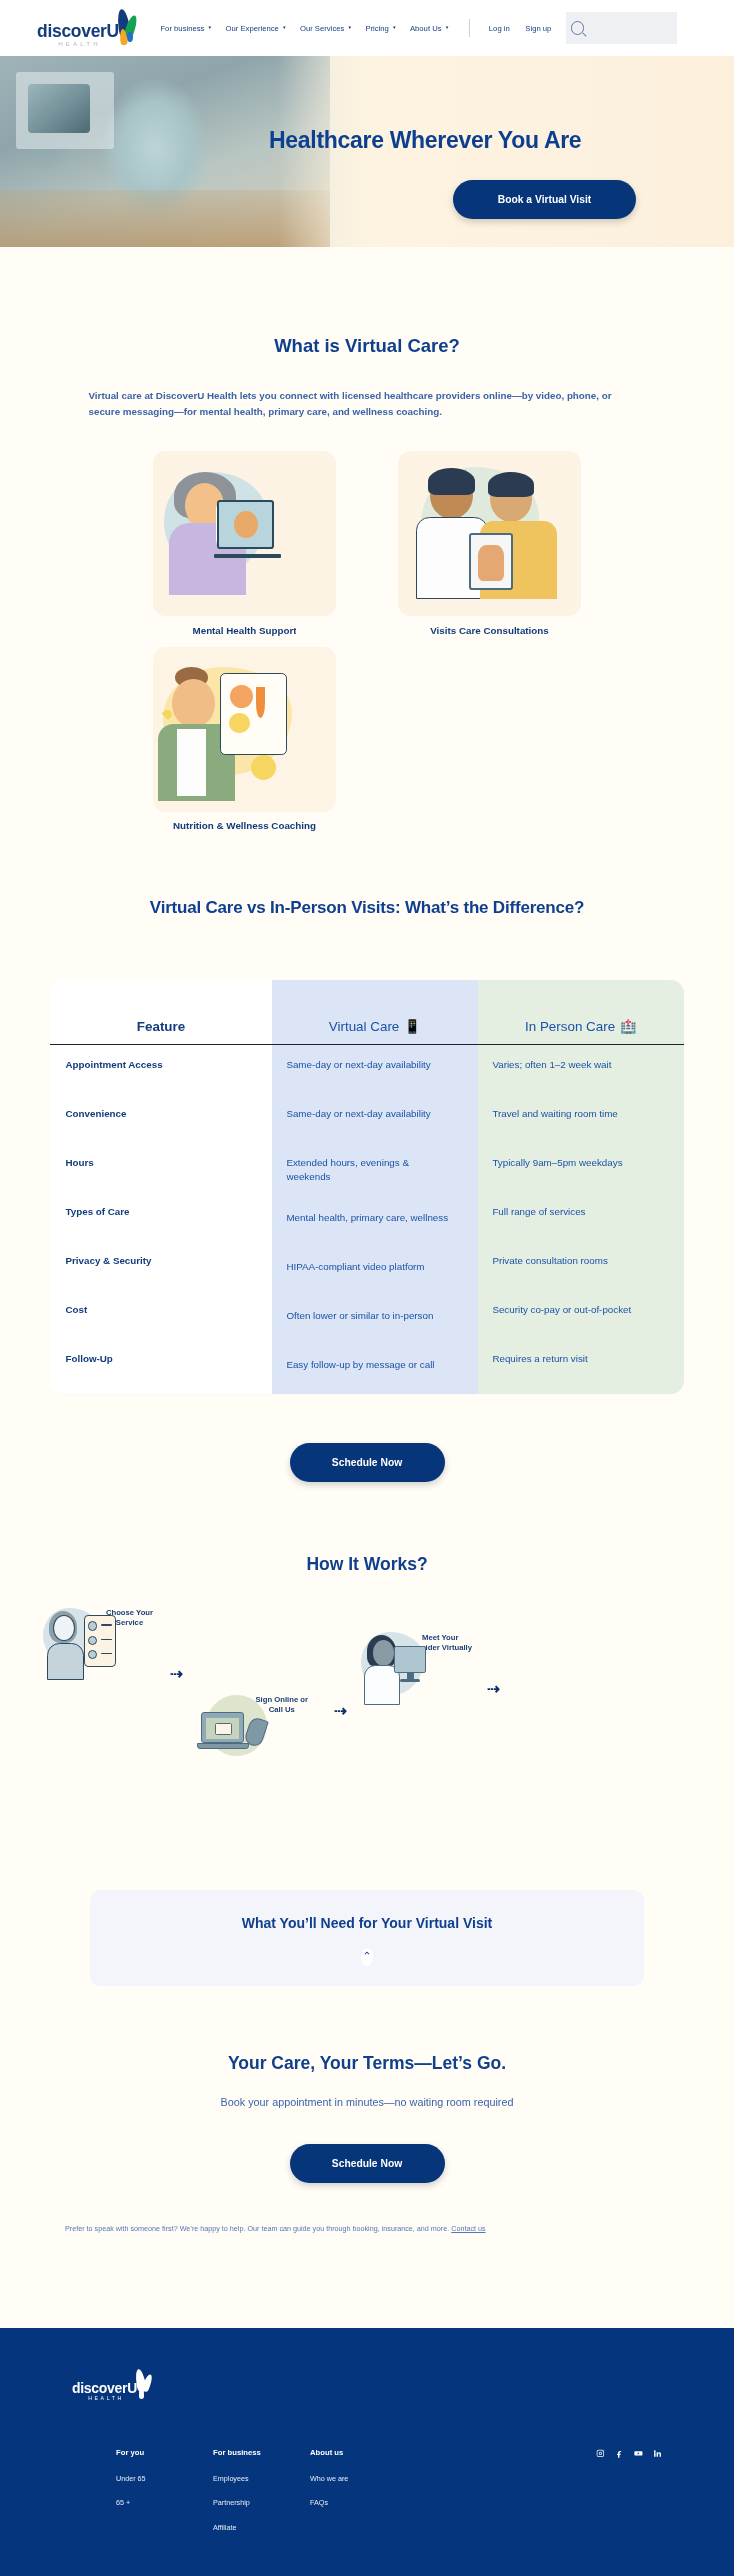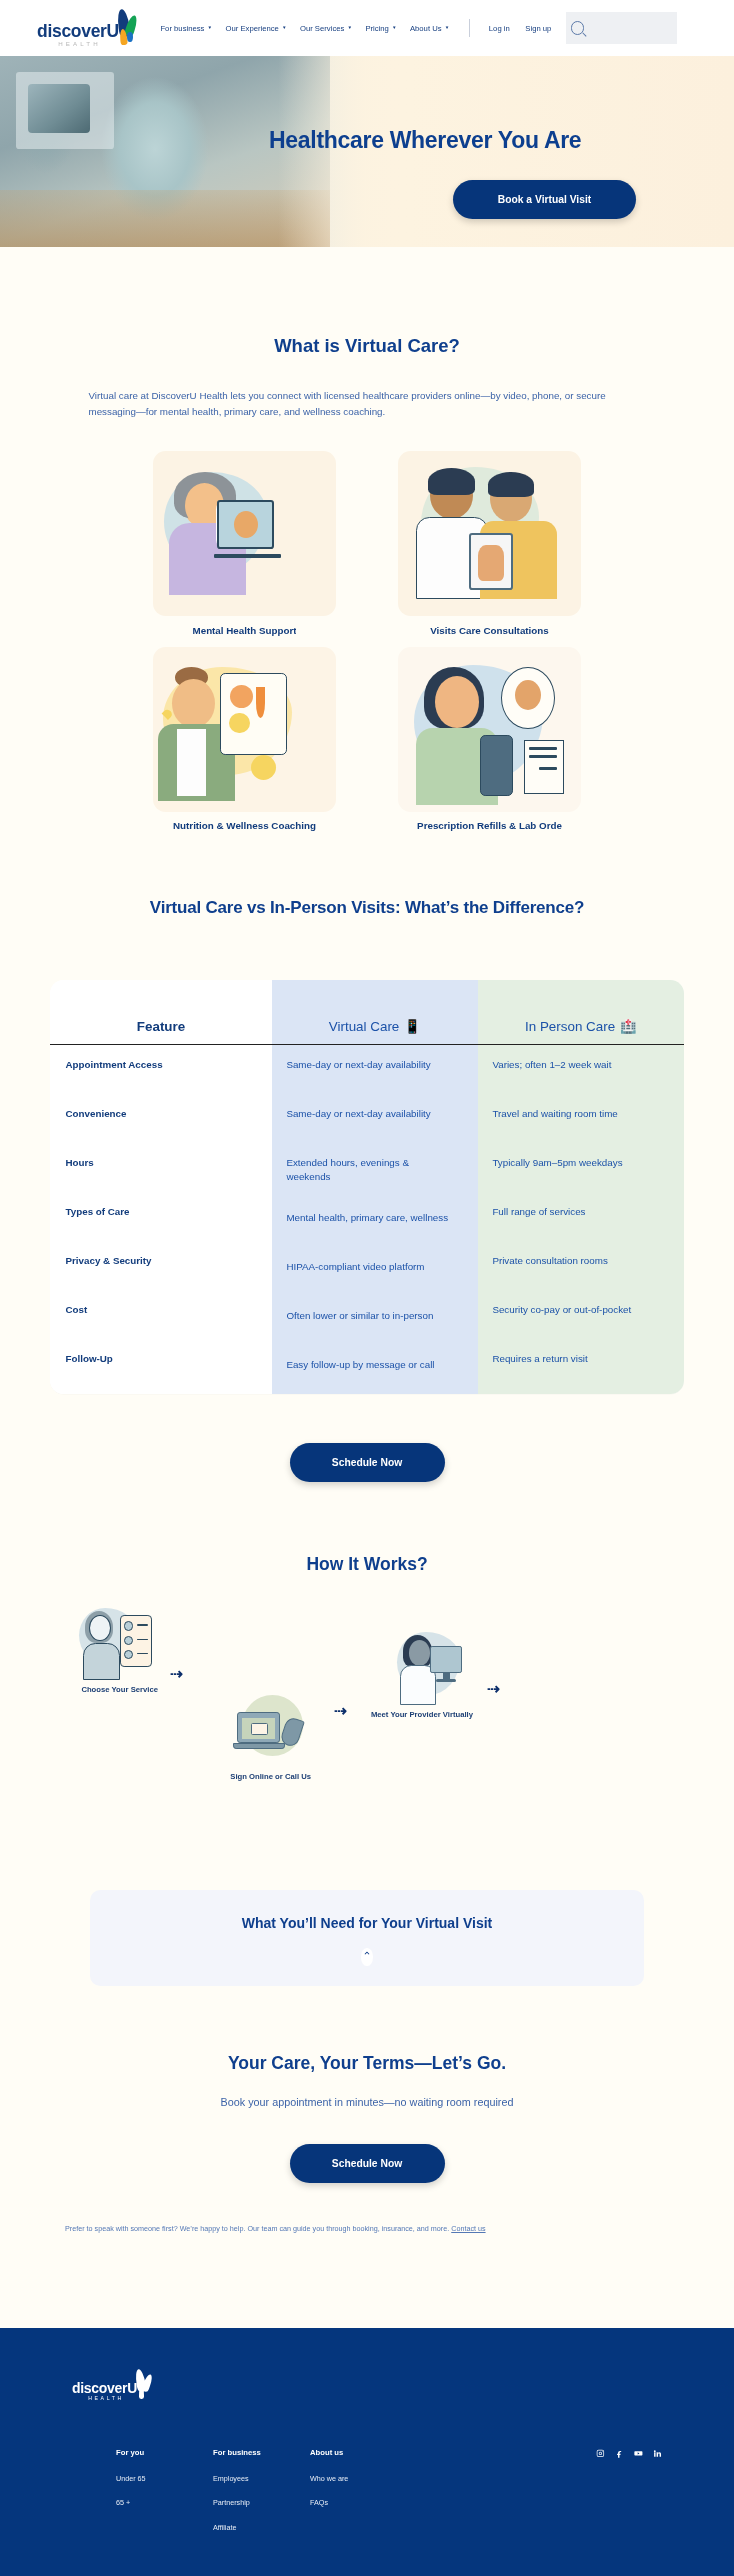--- a/index.html
+++ b/index.html
@@ -63,21 +63,21 @@
   .hero-face{position:absolute;left:28px;top:28px;width:62px;height:49px;border-radius:4.1px;background:linear-gradient(140deg,#9db5bc,#6f8c94 60%,#4d6a73);}
   .hero-fade{position:absolute;left:278px;top:0;width:134px;height:191px;background:linear-gradient(90deg,rgba(253,243,224,0) 0%,rgba(253,243,224,.92) 65%,#fdf3e0 100%);}
   .hero-inner{position:relative;height:100%;}
   .hero-title{position:absolute;left:269px;top:71px;font-size:23px;font-weight:700;color:#0d3f8f;letter-spacing:-0.3px;white-space:nowrap;}
   .hero-btn{position:absolute;left:453px;top:124px;width:183px;height:39px;background:var(--navy-deep);color:#fff;border:none;border-radius:20.6px;font-size:10.3px;font-weight:700;font-family:inherit;cursor:pointer;
     box-shadow:0 3.1px 7.2px rgba(0,0,0,.18);}
 
   
   .sec-vc{background:var(--cream2);padding:88px 0 20.6px;}
   .h2{font-size:18.5px;font-weight:700;color:#0f3f8d;text-align:center;}
-  .sub{max-width:639px;margin:31px auto 0;padding:0 41px;font-size:9.8px;line-height:1.65;color:#3c63a8;font-weight:400;}
+  .sub{max-width:639px;margin:31px auto 0;padding:0 41px;font-size:9.8px;line-height:1.65;color:#3c63a8;font-weight:700;}
 
   .cards{display:grid;grid-template-columns:repeat(2,183px);justify-content:center;gap:11.3px 62px;margin-top:31px;}
   .card{display:flex;flex-direction:column;align-items:center;}
   .card-img{width:183px;height:165px;border-radius:12.4px;position:relative;overflow:hidden;}
   .c1{background:#fcf3e4;}
   .c2{background:#fcf3e4;}
   .c3{background:#fdf4e6;}
   .c4{background:#fdf7ee;}
   .card-cap{margin-top:8.2px;font-size:9.8px;font-weight:700;color:#123c7c;text-align:center;white-space:nowrap;overflow:hidden;max-width:183px;}
 
@@ -99,21 +99,21 @@
   .hdr-rule{height:1px;background:#222;margin:0 0 0 0;}
   .cell{padding:13.4px 24px 13.4px 14.4px;font-size:9.8px;line-height:1.45;color:#1c52a8;font-weight:300;min-height:49px;}
   .cell.label{font-weight:600;color:#123c7c;padding-left:15.5px;}
   .sched-wrap{display:flex;justify-content:center;margin-top:49px;}
   .btn-primary{background:var(--navy-deep);color:#fff;border:none;border-radius:19.6px;width:155px;height:39px;font-size:10.3px;font-weight:700;font-family:inherit;cursor:pointer;box-shadow:0 3.1px 7.2px rgba(0,0,0,.18);}
 
   
   .sec-how{background:var(--cream2);padding:72px 0 0;}
   .how-title{font-size:17.5px;font-weight:700;color:#0f3f8d;text-align:center;}
   .how-stage{position:relative;width:734px;height:242px;margin-top:29px;}
-  .step{position:absolute;display:flex;flex-direction:column;align-items:flex-end;width:118px;}
+  .step{position:absolute;display:flex;flex-direction:row;align-items:flex-start;width:118px;}
   .step-art{width:82px;height:77px;position:relative;}
   .step-cap{margin-top:4.1px;font-size:7.7px;font-weight:700;color:#1d3f74;text-align:center;line-height:1.35;}
   .arrow{position:absolute;color:#0d2f6b;font-size:15.5px;font-weight:700;}
   .s1{left:40px;top:0;}
   .s2{left:193px;top:87px;}
   .s3{left:355px;top:25px;}
   .s4{left:513px;top:117px;}
   .a1{left:170px;top:61px;}
   .a2{left:334px;top:98px;}
   .a3{left:487px;top:76px;}
@@ -266,36 +266,20 @@
           <div style="position:absolute;left:67px;top:26px;width:67px;height:82px;background:#fffdf5;border:1.5px solid #2c4a5e;border-radius:5.2px;"></div>
           <div style="position:absolute;left:77px;top:38px;width:23px;height:23px;background:#f2a460;border-radius:50%;"></div>
           <div style="position:absolute;left:103px;top:40px;width:9.3px;height:31px;background:#ef8e3c;border-radius:0 0 60% 60%;"></div>
           <div style="position:absolute;left:76px;top:66px;width:20.6px;height:20.6px;background:#f6d560;border-radius:50%;"></div>
           <div style="position:absolute;left:98px;top:108px;width:25px;height:25px;background:#f6d560;border-radius:50%;"></div>
           <div style="position:absolute;left:10.3px;top:63px;width:9.3px;height:8.2px;background:#f6d560;border-radius:50% 50% 0 0;transform:rotate(45deg);"></div>
         </div>
         <div class="card-cap">Nutrition &amp; Wellness Coaching</div>
       </div>
 
-      <div class="card">
-        <div class="card-img c4">
-          <div class="blob" style="left:15.5px;top:18.5px;width:129px;height:118px;background:#cfe1ec;"></div>
-          <div style="position:absolute;left:26px;top:20.6px;width:60px;height:62px;background:#2b3c52;border-radius:50% 50% 36% 36%;"></div>
-          <div class="person-head" style="left:37px;top:29px;width:44px;height:52px;background:#efb682;"></div>
-          <div style="position:absolute;left:17.5px;top:81px;width:82px;height:77px;background:#b7d3ae;border-radius:16.5px 16.5px 0 0;"></div>
-          <div style="position:absolute;left:103px;top:20.6px;width:54px;height:62px;background:#fffdf7;border:1.5px solid #2c4a5e;border-radius:50%;"></div>
-          <div class="person-head" style="left:117px;top:33px;width:26px;height:30px;background:#e3a46a;"></div>
-          <div style="position:absolute;left:82px;top:88px;width:33px;height:61px;background:#4e6c80;border-radius:5.2px;border:1.5px solid #2c4a5e;"></div>
-          <div style="position:absolute;left:126px;top:93px;width:40px;height:54px;background:#fffdf7;border:1px solid #2c4a5e;"></div>
-          <div class="il-line" style="left:131px;top:100px;width:28px;height:3.1px;"></div>
-          <div class="il-line" style="left:131px;top:108px;width:28px;height:3.1px;"></div>
-          <div class="il-line" style="left:141px;top:120px;width:17.5px;height:3.1px;"></div>
-        </div>
-        <div class="card-cap">Prescription Refills &amp; Lab Orde</div>
-      </div>
 
     </div>
   </section>
 
   <section class="sec-cmp">
     <h2 class="cmp-title">Virtual Care vs In-Person Visits: What’s the Difference?</h2>
 
     <div class="table-wrap">
 
       <div class="col-feature">

